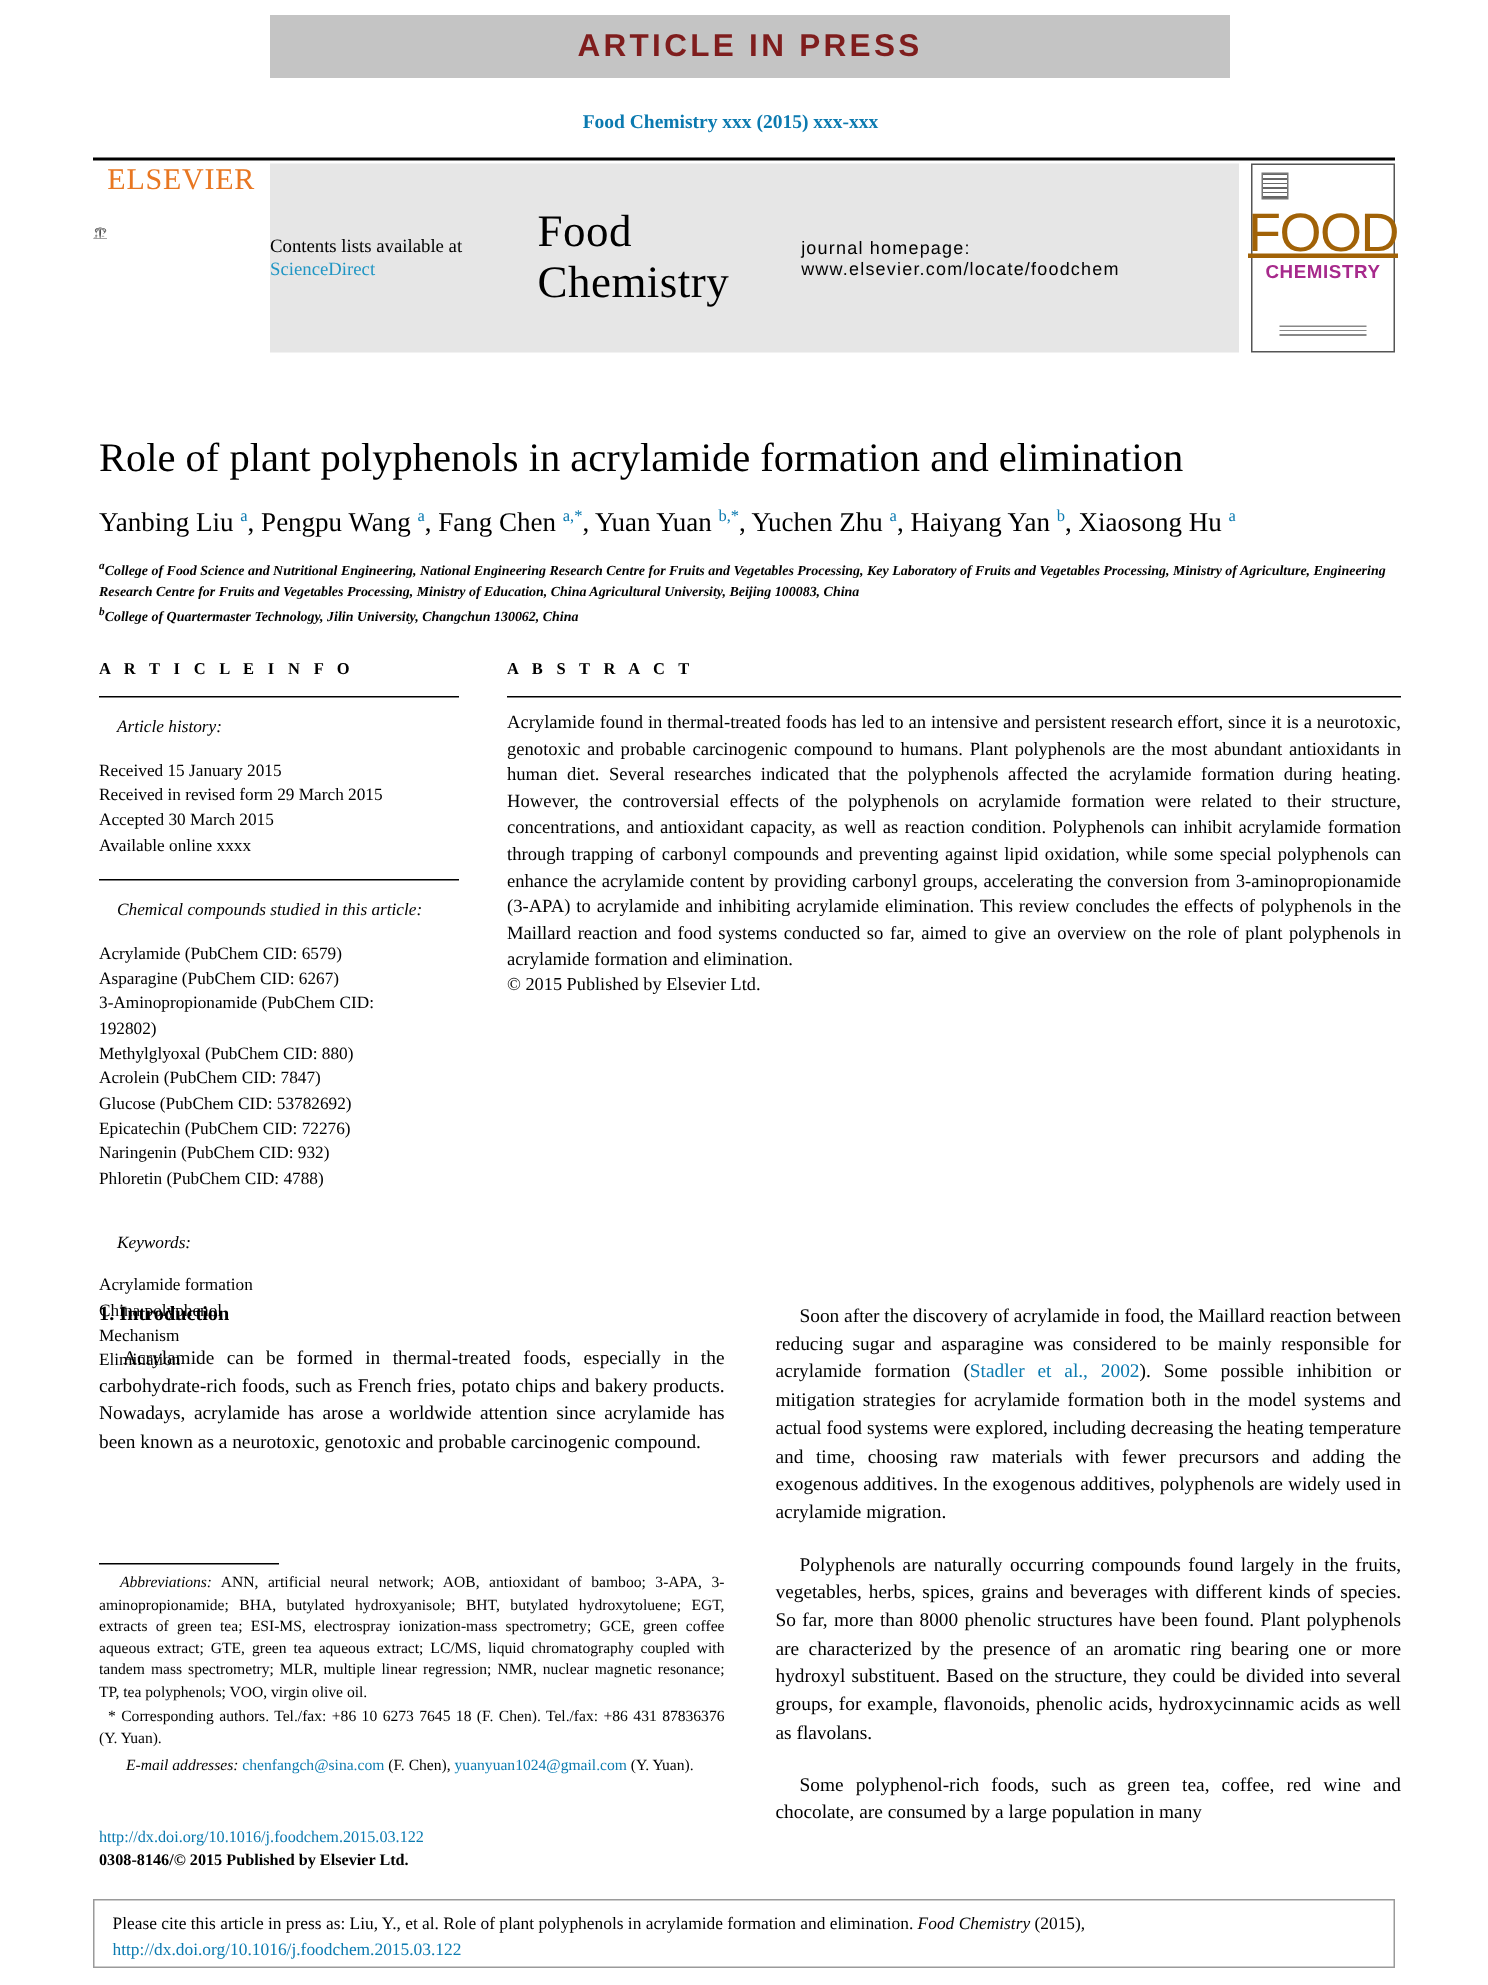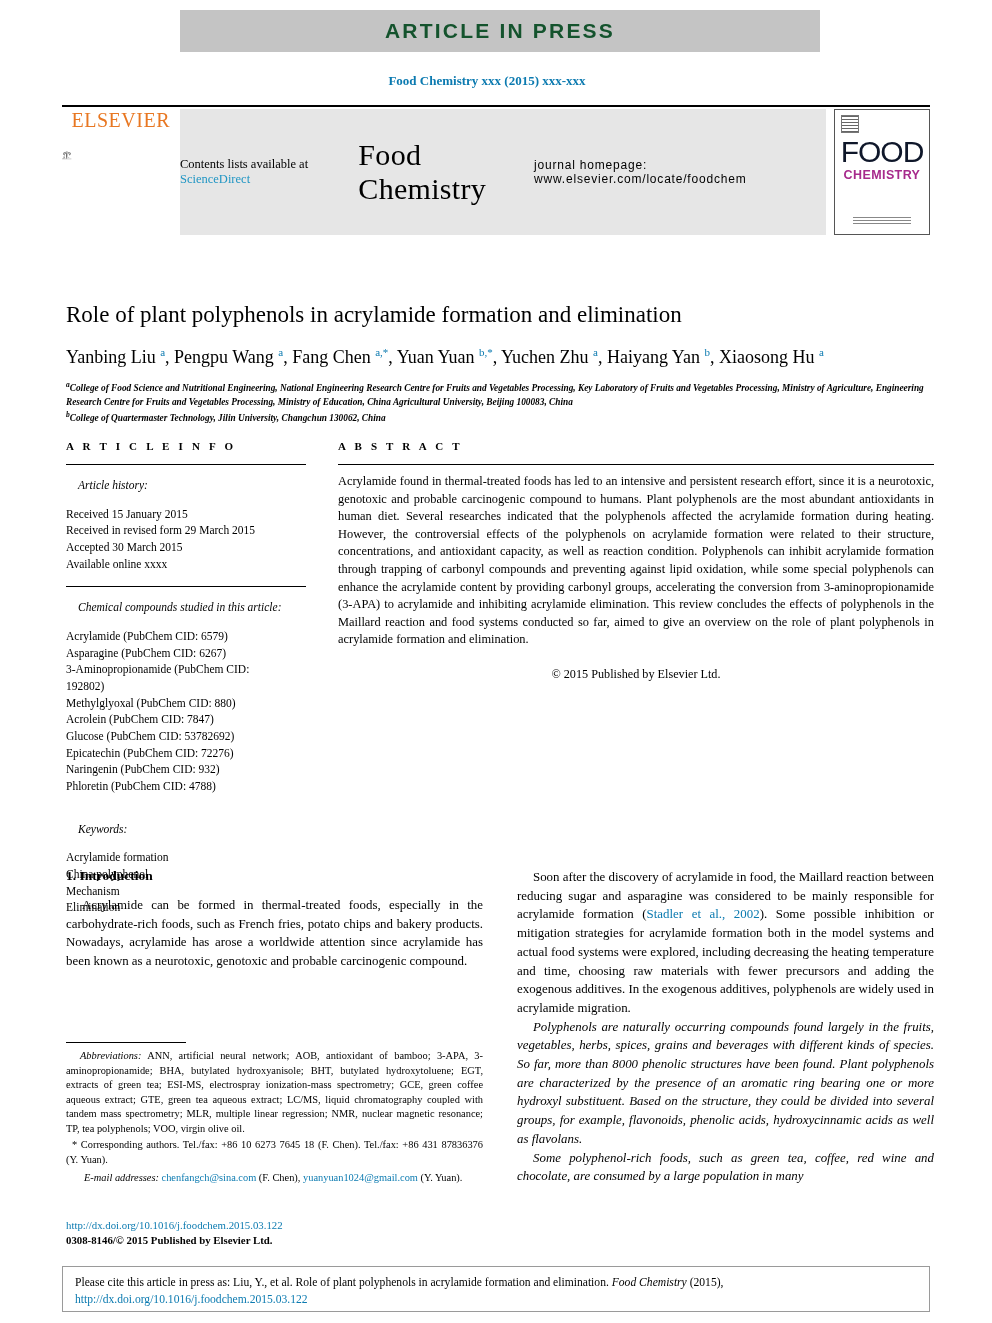--- a/index.html
+++ b/index.html
@@ -26,21 +26,21 @@
     background: #c4c4c4;
     display: flex;
     align-items: center;
     justify-content: center;
   }
   .aip-banner-text {
     font-family: "Liberation Sans", sans-serif;
     font-weight: bold;
     font-size: 21px;
     letter-spacing: 2.2px;
-    color: #14532d;
+    color: #7f1d1d;
   }
 
   
   .running-head {
     position: absolute;
     left: 0;
     top: 73px;
     width: 974px;
     text-align: center;
     font-size: 13px;
@@ -125,25 +125,26 @@
     width: 16px;
     height: 16px;
     border: 1px solid #777;
     align-self: flex-start;
     margin-left: 6px;
     background:
       repeating-linear-gradient(to bottom, #666 0 1px, #fff 1px 3px);
   }
   .cover-food {
     font-family: "Liberation Sans", sans-serif;
-    font-size: 30px;
-    color: #0f172a;
+    font-size: 36px;
+    color: #a16207;
     letter-spacing: -1px;
     line-height: 1;
     margin-top: 4px;
+    text-decoration: underline;
   }
   .cover-chem {
     font-family: "Liberation Sans", sans-serif;
     font-weight: bold;
     font-size: 12.5px;
     color: #a72a8c;
     letter-spacing: 0.4px;
     line-height: 1;
     margin-top: 2px;
   }
@@ -157,24 +158,24 @@
   }
 
   
   .title-block {
     position: absolute;
     left: 66px;
     top: 285px;
     width: 868px;
   }
   .paper-title {
-    font-size: 23px;
+    font-size: 27px;
     font-weight: normal;
     line-height: 1.2;
-    margin: 16px 0 16px 0;
+    margin: 4px 0 16px 0;
   }
   .authors {
     font-size: 18px;
     line-height: 1.3;
     margin: 0 0 10px 0;
   }
   .authors sup {
     color: #0b7ab0;
     font-size: 11px;
   }
@@ -231,22 +232,22 @@
     height: 14px;
   }
   .abstract-body {
     font-size: 12.4px;
     line-height: 1.42;
     text-align: justify;
     margin: 0;
   }
   .copyright {
     font-size: 12.2px;
-    text-align: center;
-    margin-top: 18px;
+    text-align: left;
+    margin-top: 0;
   }
 
   
   .body-cols {
     position: absolute;
     left: 66px;
     top: 868px;
     width: 868px;
     display: flex;
     gap: 34px;
@@ -262,22 +263,21 @@
     margin: 0 0 12px 0;
   }
   .para {
     font-size: 12.9px;
     line-height: 1.45;
     text-align: justify;
     margin: 0;
     text-indent: 16px;
   }
   .para + .para {
-    margin-top: 0px;
-    font-style: italic;
+    margin-top: 16px;
   }
   .cite-link { color: #0b7ab0; }
 
   
   .footnotes {
     position: absolute;
     left: 66px;
     top: 1042px;
     width: 417px;
   }

